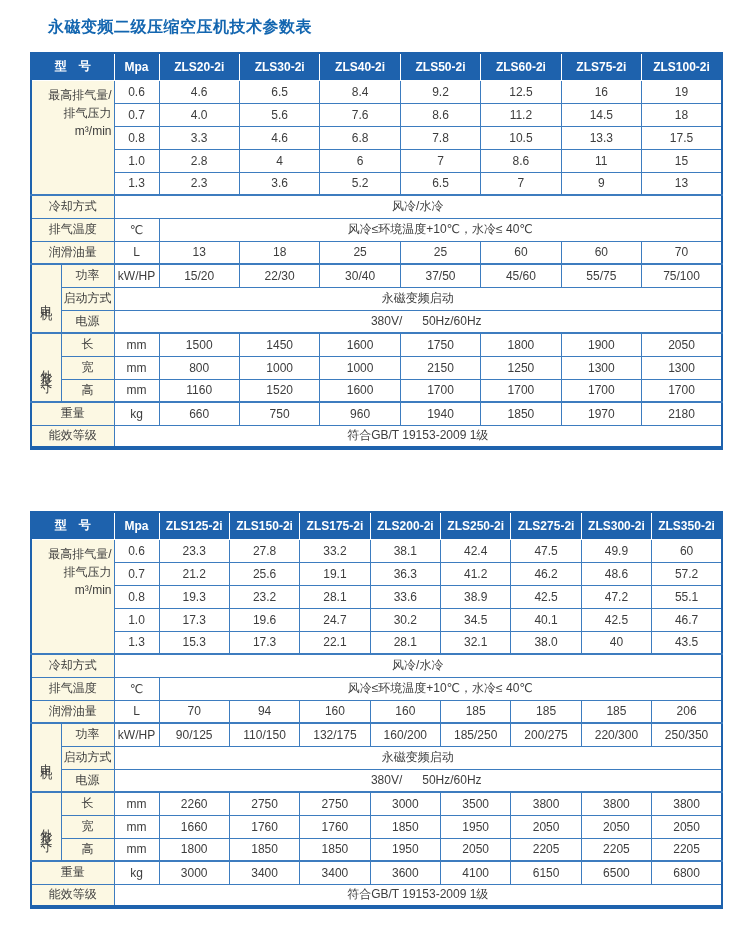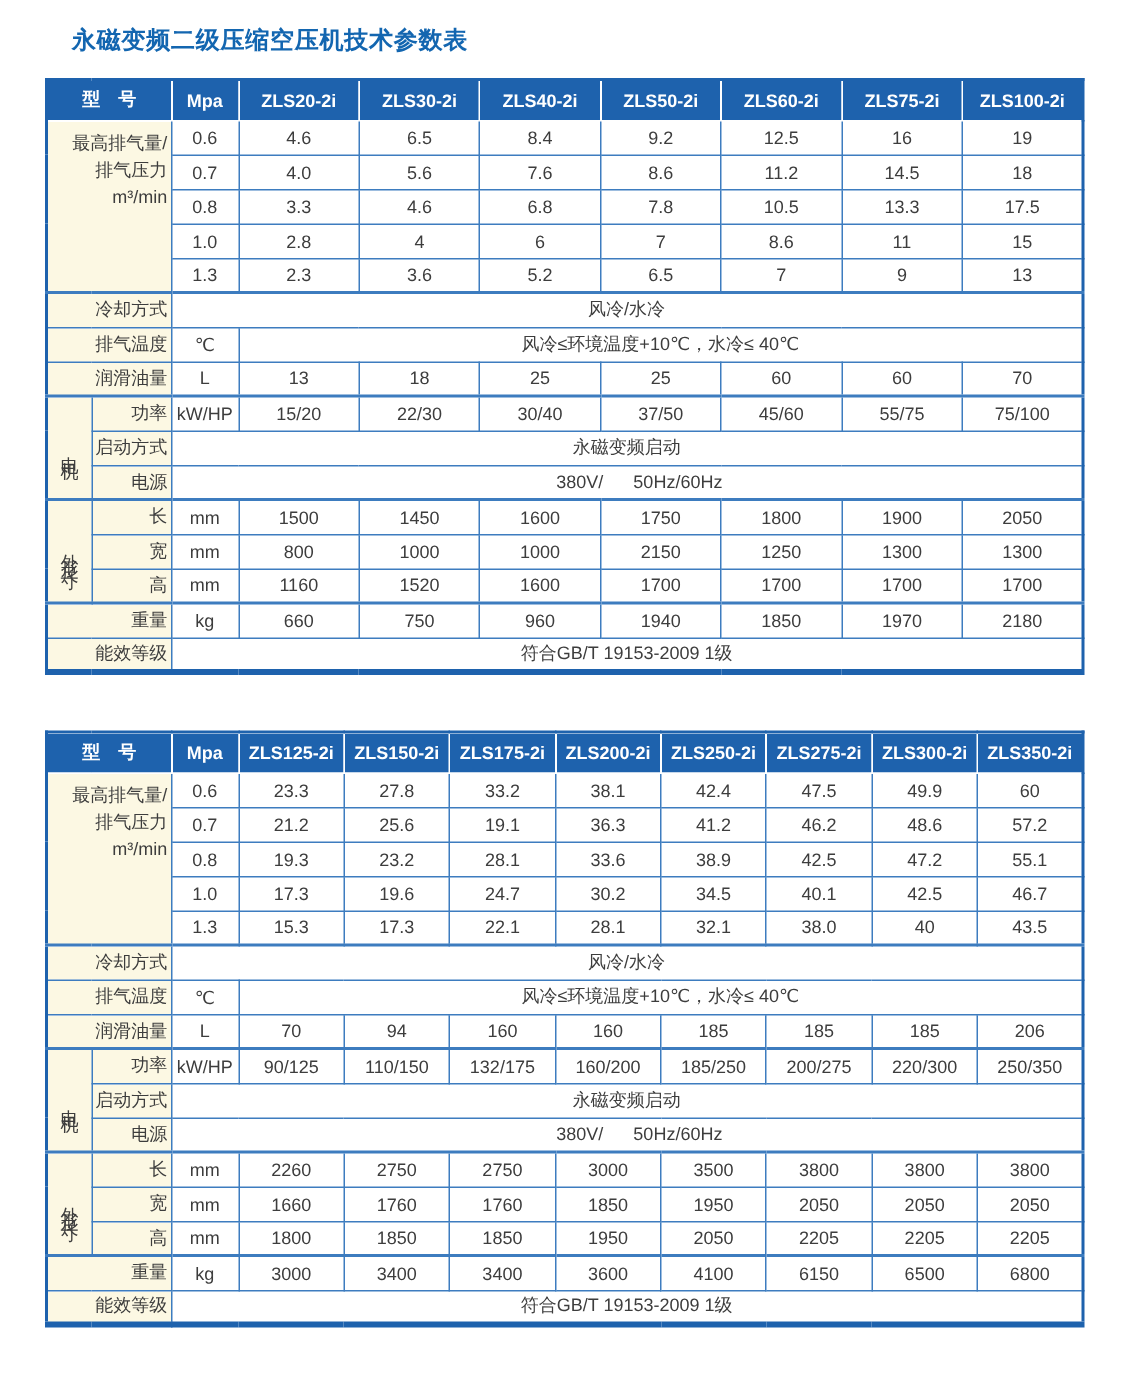--- a/index.html
+++ b/index.html
@@ -18,34 +18,34 @@
   }
   .page{padding:14px 30px 0 30px;}
   h1.page-title{
     font-size:16px;font-weight:bold;color:var(--title);
     margin:3px 0 14px 18px;letter-spacing:0.5px;
   }
   table.spec{
     width:693px;border-collapse:collapse;table-layout:fixed;
     border:2px solid var(--blue-dark);
     border-bottom-width:4px;
-    margin-bottom:37px;
+    margin-bottom:61px;
   }
   table.spec th{
     background:var(--blue-dark);color:#ffffff;font-weight:bold;
     font-size:12px;height:27px;border:1px solid #ffffff;
     border-top:none;padding:0 1px;text-align:center;
     overflow:hidden;white-space:nowrap;
   }
   table.spec td{
     border:1px solid var(--line);font-size:12px;height:23px;
     text-align:center;padding:0 2px;background:#ffffff;
     overflow:hidden;
   }
-  table.spec td.lbl{background:var(--cream);text-align:right;}
+  table.spec td.lbl{background:var(--cream);}
   table.spec td.flow{
     text-align:right;vertical-align:top;
     padding:5px 2px 0 10px;line-height:1.5;
   }
   table.spec td.vertcell{padding:0;}
   .vtxt{
     writing-mode:vertical-rl;text-orientation:upright;
     margin:0 auto;letter-spacing:4px;line-height:1;
   }
   table.spec tr.grp td{border-top-width:2px;}

